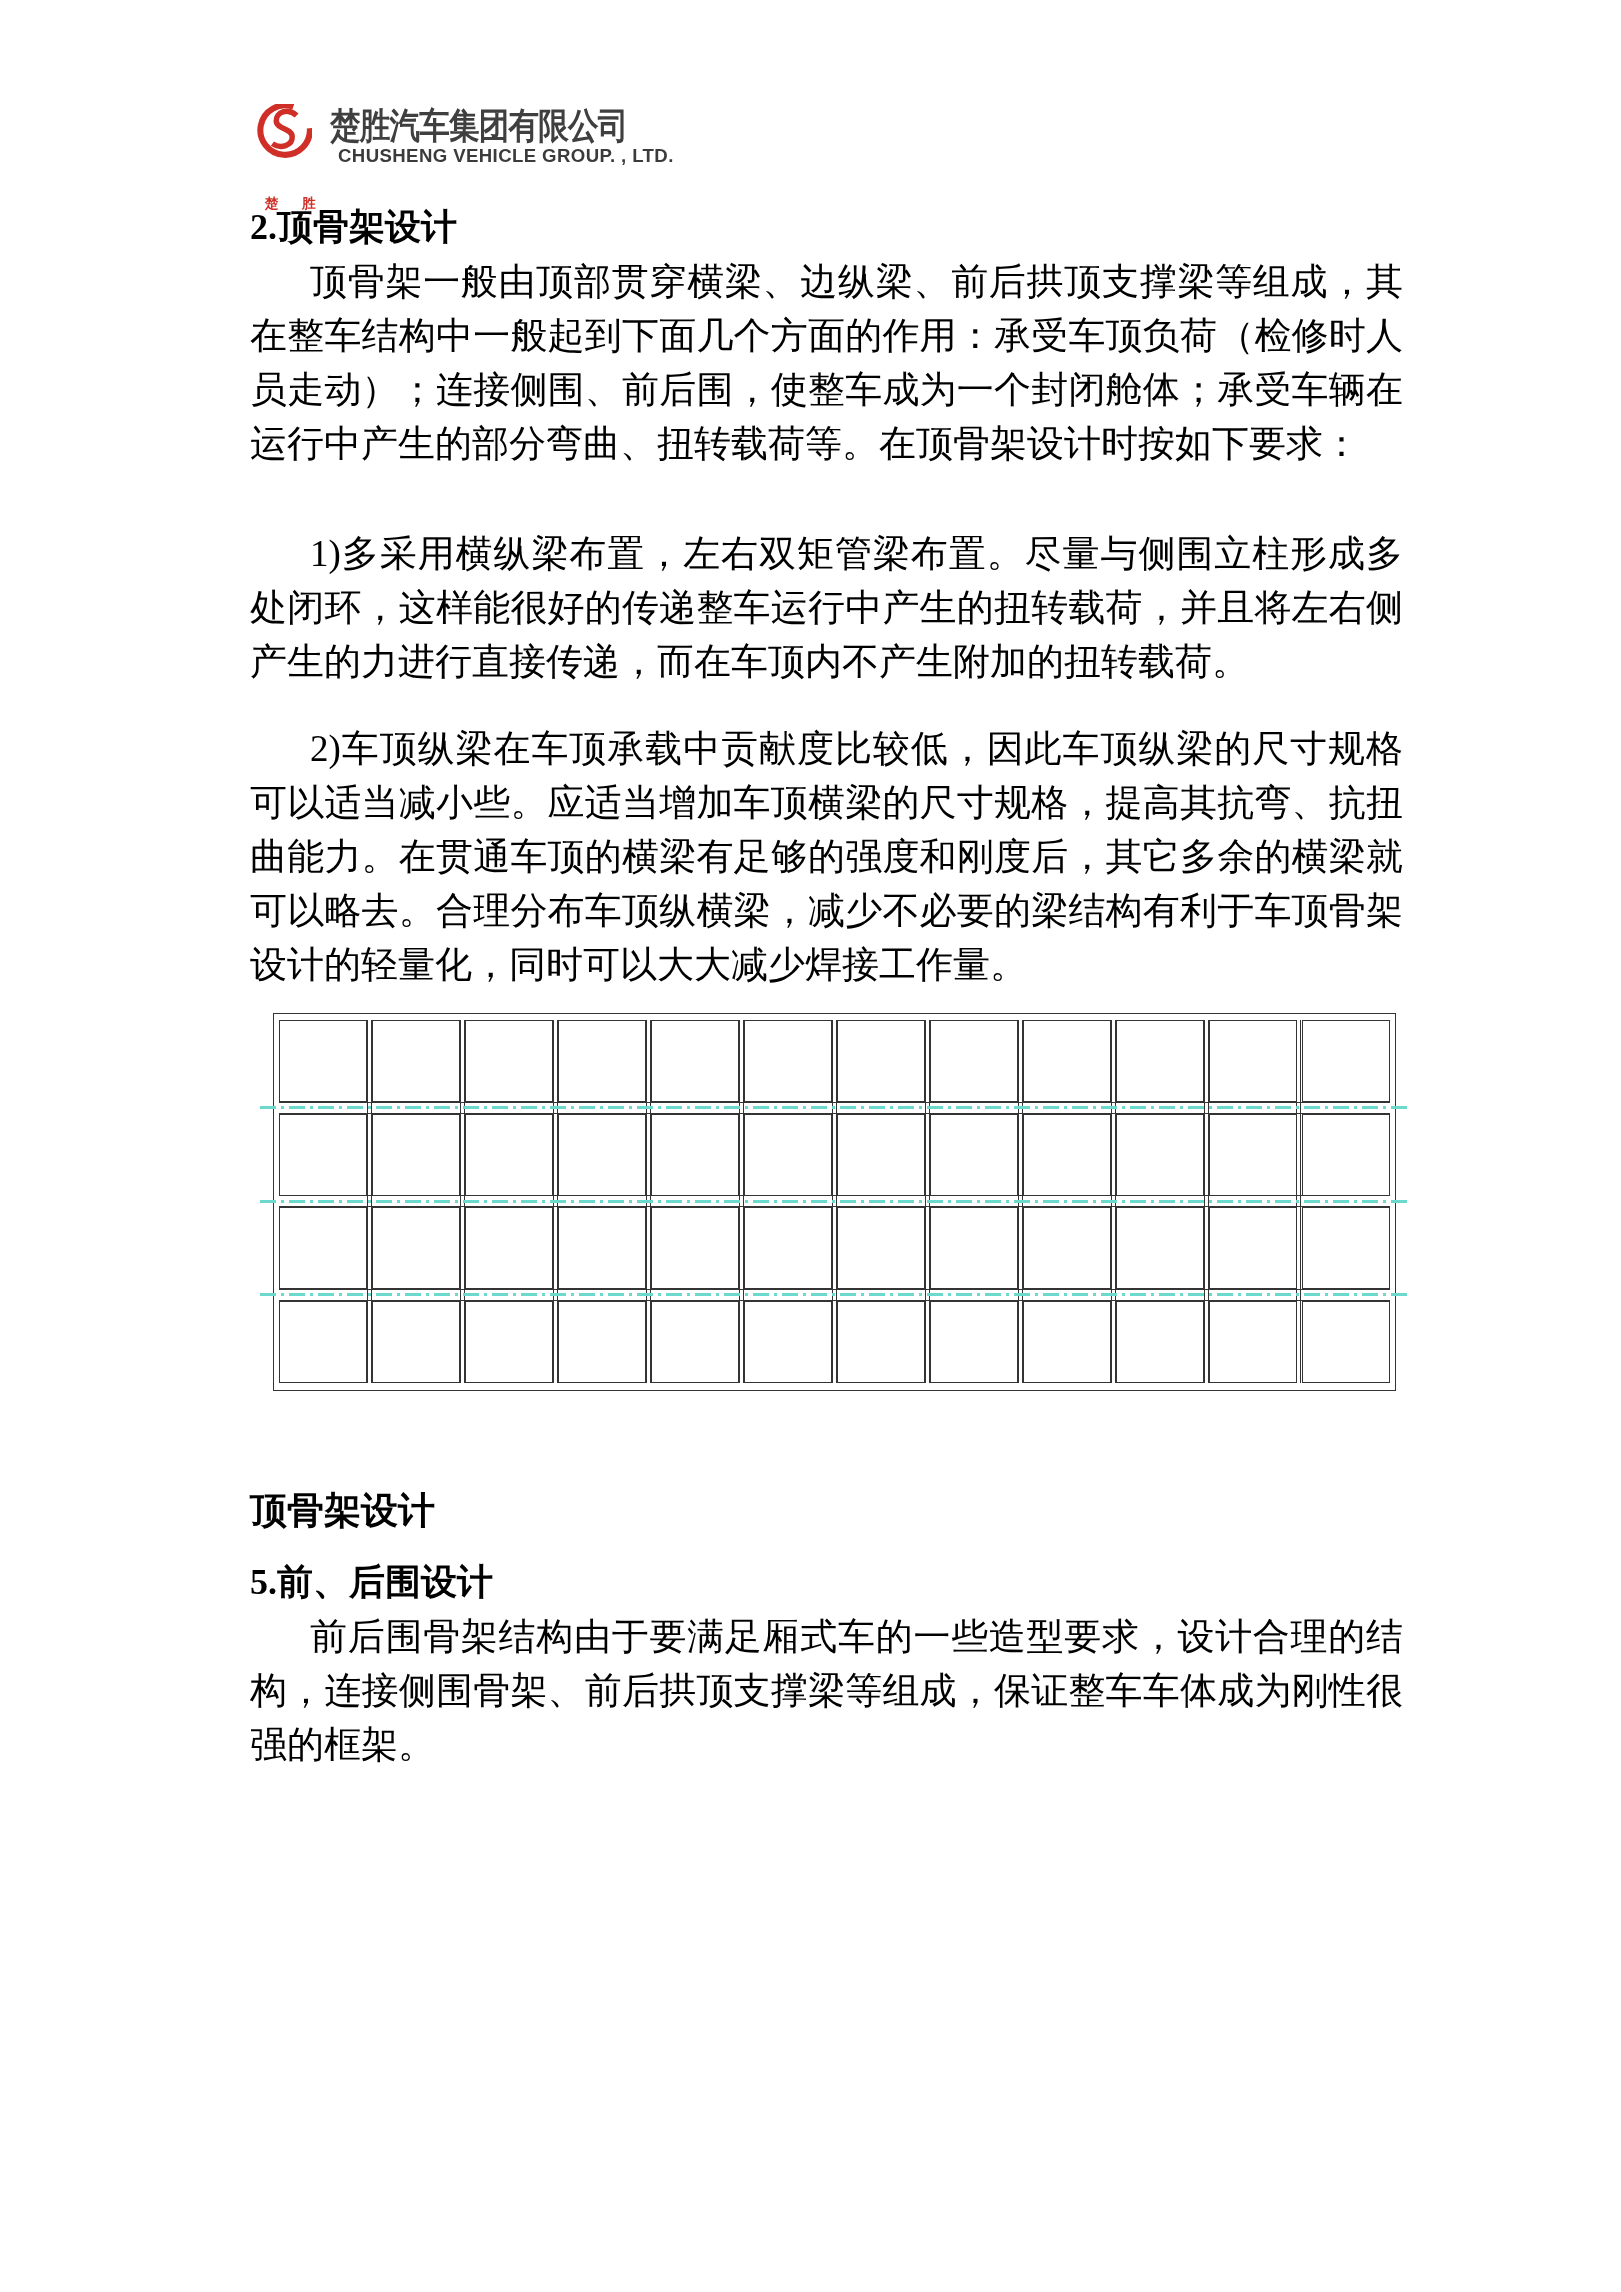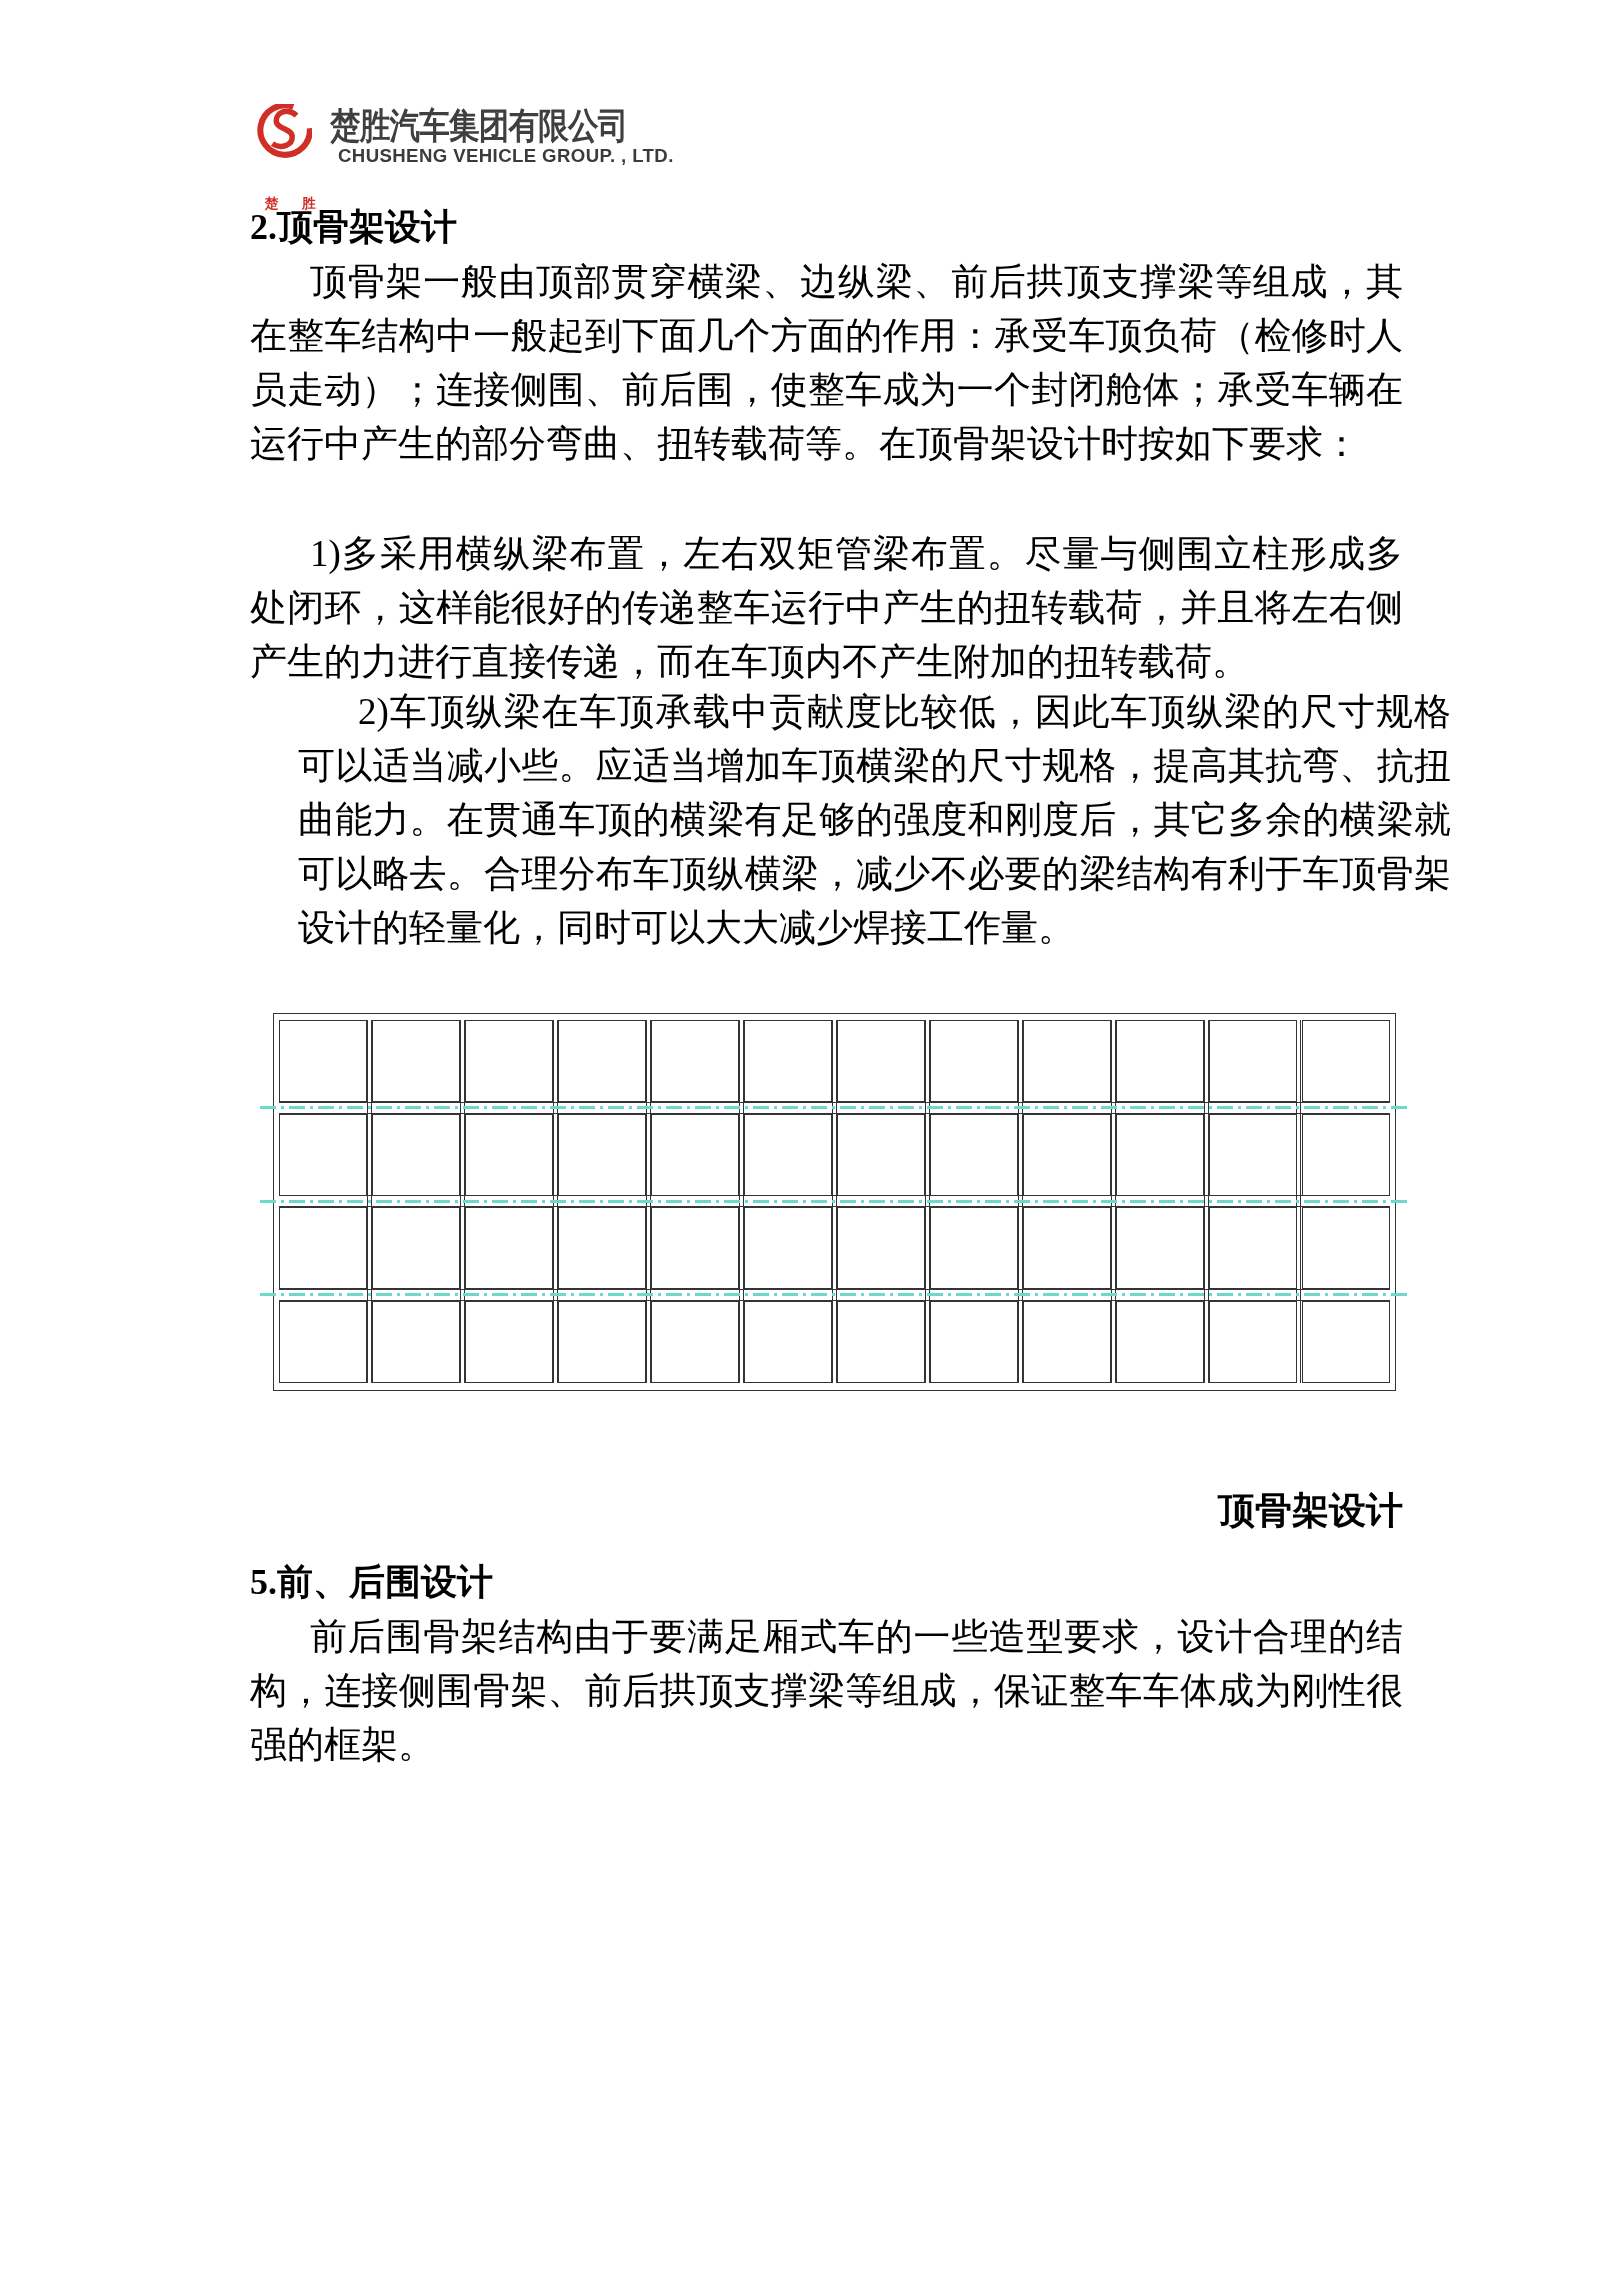--- a/index.html
+++ b/index.html
@@ -42,24 +42,24 @@
   }
   .para{
     position:absolute;left:250px;width:1153px;
     font-size:37px;line-height:54px;color:#000;
     text-align:justify;text-justify:inter-ideograph;
     text-indent:60px;
   }
   .h-s4{top:209px;}
   .p-s4-1{top:255px;}
   .p-s4-2{top:527px;}
-  .p-s4-3{top:685px;margin-left:48px;}
+  .p-s4-3{top:722px;}
   .caption{
     position:absolute;left:250px;top:1486px;width:1153px;
-    text-align:right;font-size:37px;font-weight:bold;color:#000;
+    text-align:left;font-size:37px;font-weight:bold;color:#000;
   }
   .h-s5{top:1564px;}
   .p-s5-1{top:1610px;}
   
   .frame{
     position:absolute;left:273px;top:1013px;width:1123px;height:378px;
     box-sizing:border-box;border:1.5px solid #343434;background:#fff;
     display:grid;
     grid-template-columns:repeat(12,1fr);
     grid-template-rows:repeat(4,1fr);

